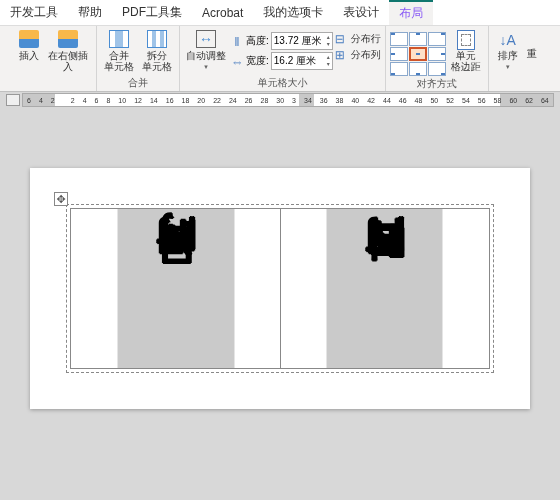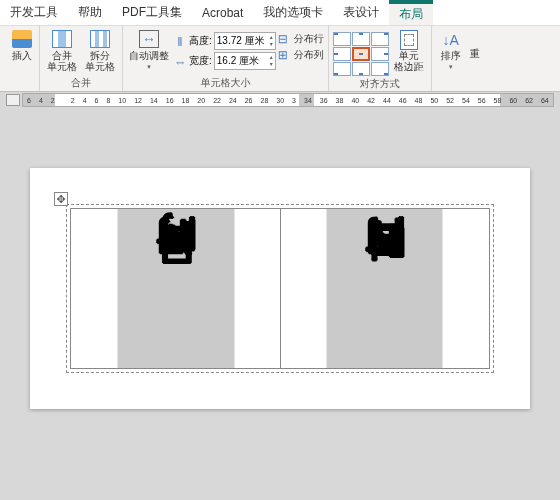--- a/index.html
+++ b/index.html
@@ -26,22 +26,22 @@
     }
     .tab {
       padding: 4px 10px;
       color: #333;
       cursor: pointer;
       display: flex;
       align-items: center;
     }
     .tab.active {
       background: #f3f2f1;
-      border-top: 4px solid #0f766e;
-      color: #0f766e;
+      border-top: 2px solid #0f766e;
+      color: #8b5cf6;
     }
     .tell-me {
       display: flex;
       align-items: center;
       color: #666;
       padding-left: 10px;
       gap: 4px;
     }
     .lightbulb {
       width: 12px;
@@ -326,25 +326,29 @@
   <div class="tab">帮助</div>
   <div class="tab">PDF工具集</div>
   <div class="tab">Acrobat</div>
   <div class="tab">我的选项卡</div>
   <div class="tab">表设计</div>
   <div class="tab active">布局</div>
 </div>
 
 <div class="ribbon">
 
-  <div class="group" style="padding-left:9px;">
+  <div class="group" style="padding-left:16px;">
     <div class="group-content">
       <div class="big-btn" style="width:26px">
         <div class="big-btn-icon insert-icon"></div>
         <span>插入</span>
+      </div>
+      <div class="big-btn" style="width:48px">
+        <div class="big-btn-icon insert-icon"></div>
+        <span>在右侧插入</span>
       </div>
     </div>
     <div class="group-label"></div>
   </div>
 
   <div class="group">
     <div class="group-content">
       <div class="big-btn" style="width:36px">
         <div class="big-btn-icon merge-icon"></div>
         <span style="white-space:pre-line">合并

